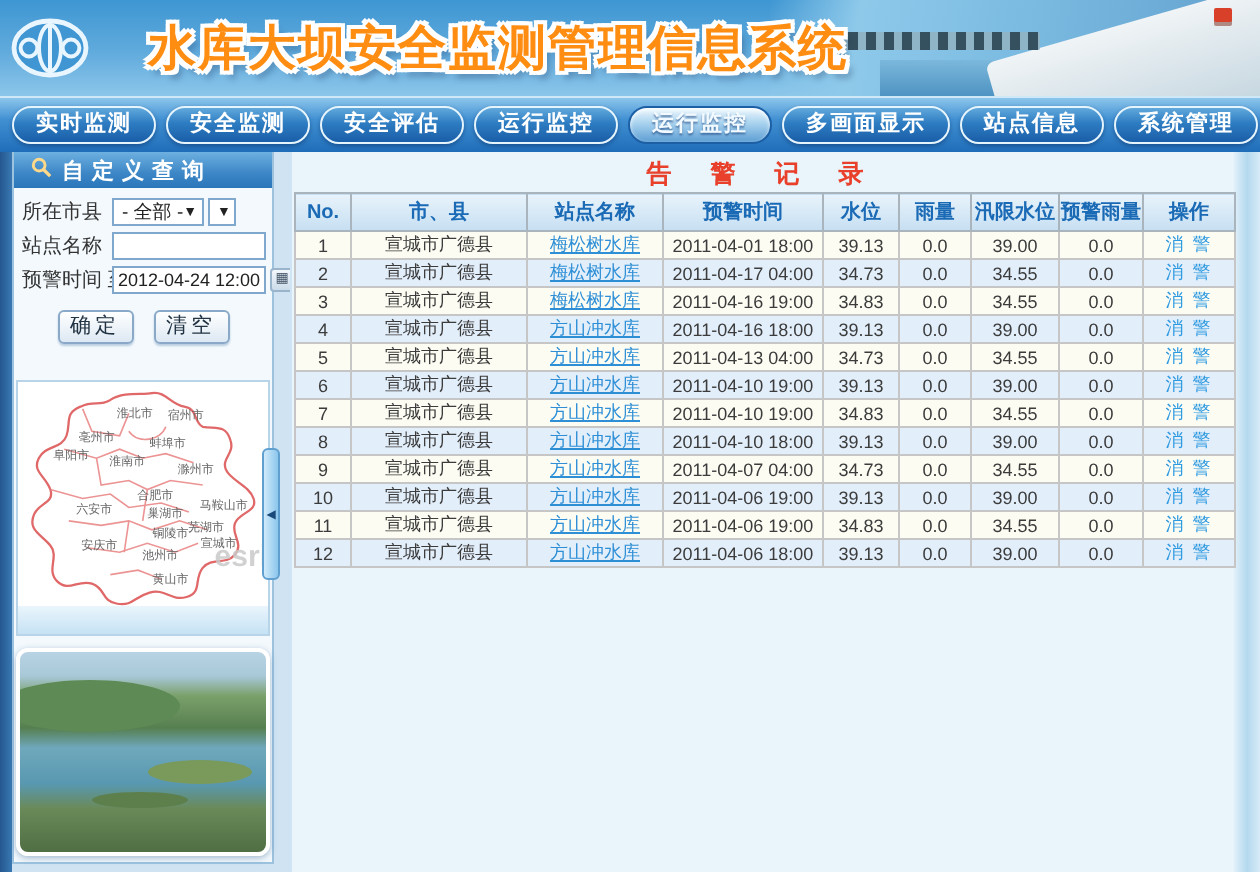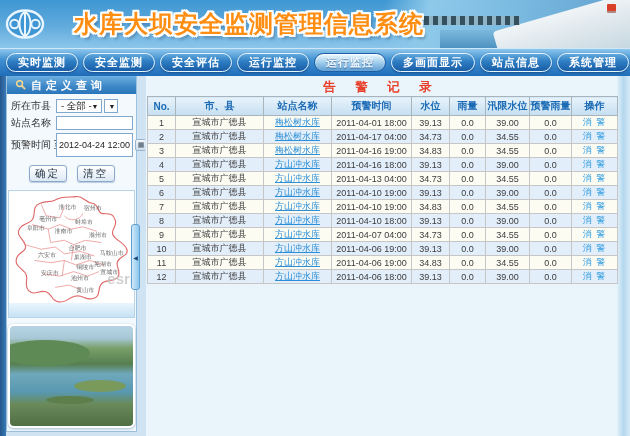--- a/index.html
+++ b/index.html
@@ -51,21 +51,21 @@
     color:#fff;font-size:11px;font-weight:bold;letter-spacing:4px;}
   .form{padding:5px 3px 0 3px;}
   .frow{display:flex;align-items:center;margin-bottom:3px;}
   .flabel{width:46px;flex:0 0 46px;font-size:10px;color:#333;padding-left:1px;white-space:nowrap;}
   .fstack{flex:1;display:flex;flex-direction:row;gap:2px;}
   .sel{height:14px;background:#fff;border:1px solid #7fa8cc;font-size:9.5px;color:#222;
     display:flex;align-items:center;justify-content:space-between;padding:0 2px 0 4px;cursor:pointer;}
   .sel .arrow{font-size:7px;color:#222;}
   .tinput{height:14px;background:#fff;border:1px solid #7fa8cc;font-size:9.5px;color:#222;width:100%;padding:0 3px;}
   .dtrow{display:flex;align-items:center;gap:2px;}
-  .dtval{flex:1;height:24px;background:#fff;border:1px solid #7fa8cc;font-size:9px;color:#222;
+  .dtval{flex:1;height:14px;background:#fff;border:1px solid #7fa8cc;font-size:9px;color:#222;
     display:flex;align-items:center;padding:0 2px;white-space:nowrap;}
   .calbtn{width:12px;height:12px;border:1px solid #9ab4cc;background:linear-gradient(180deg,#f2f7fb,#ccdcea);
     font-size:7px;line-height:10px;text-align:center;color:#456;cursor:pointer;border-radius:2px;}
   .btnrow{display:flex;justify-content:center;gap:10px;margin:8px 0 4px 0;}
   .sbtn{min-width:38px;height:17px;border:1px solid #8aa8c8;border-radius:3px;
     background:linear-gradient(180deg,#ffffff,#dde9f3);font-size:10.5px;color:#234;letter-spacing:2px;
     line-height:15px;text-align:center;cursor:pointer;box-shadow:0 1px 1px rgba(100,140,180,.4);}
   .map-frame{position:absolute;left:1px;top:114px;width:127px;height:128px;background:#fff;
     border:1px solid #b8d4e8;overflow:hidden;cursor:pointer;}
   .map-canvas{position:absolute;left:0;top:0;width:127px;height:112px;}

